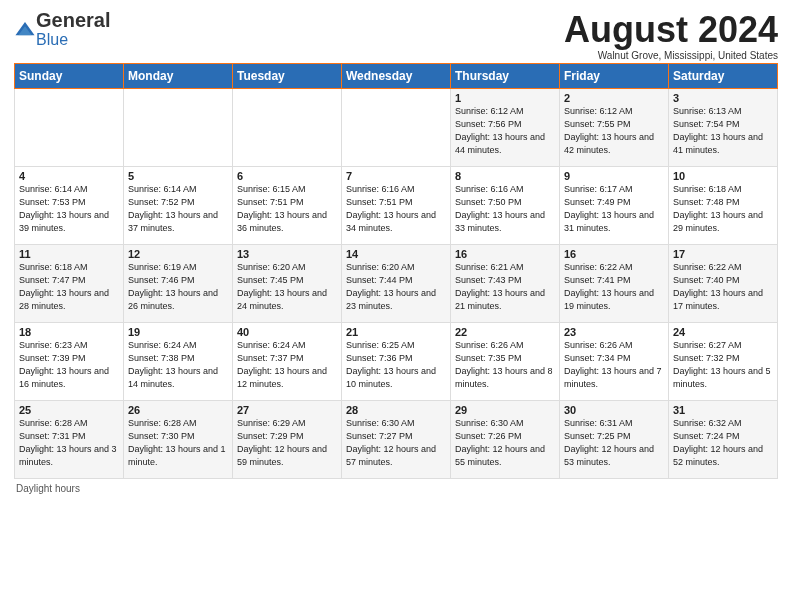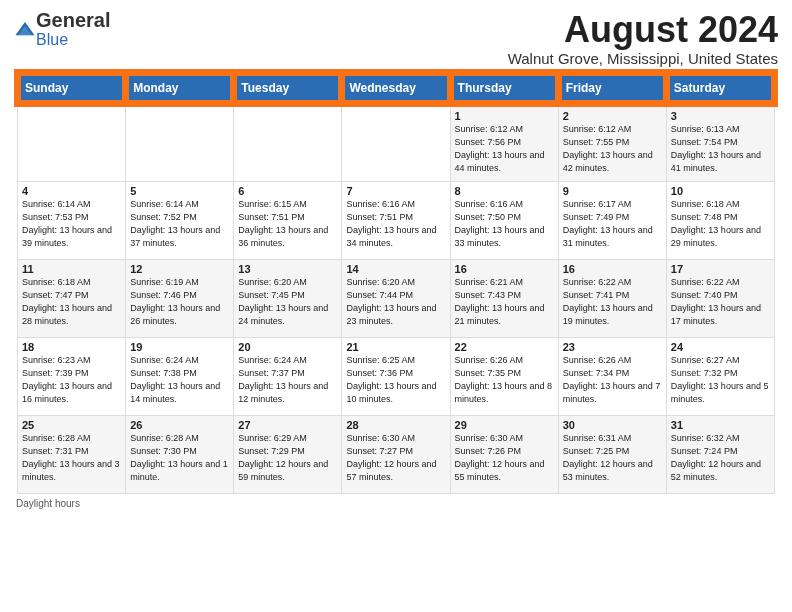--- a/index.html
+++ b/index.html
@@ -40,38 +40,38 @@
     .title-area {
       text-align: right;
     }
     .month-title {
       font-size: 36px;
       font-weight: bold;
       color: #222;
       line-height: 1.1;
     }
     .location-title {
-      font-size: 15px;
+      font-size: 10px;
       color: #333;
       font-weight: normal;
       margin-left: 16px;
     }
     table {
       width: 100%;
       border-collapse: collapse;
       table-layout: fixed;
     }
     thead tr th {
       background-color: #2a6db5;
       color: #fff;
       font-size: 12px;
       font-weight: bold;
       padding: 5px 4px;
       text-align: left;
-      border: 7px solid #f97316;
+      border: 1px solid #f97316;
     }
     tbody tr td {
       vertical-align: top;
       font-size: 9.5px;
       color: #222;
       padding: 3px 4px;
       border: 1px solid #ddd;
       height: 78px;
       background: #fff;
     }
@@ -170,21 +170,21 @@
           <td><span class="day-num">12</span><span class="day-info">Sunrise: 6:19 AM<br>Sunset: 7:46 PM<br>Daylight: 13 hours and 26 minutes.</span></td>
           <td><span class="day-num">13</span><span class="day-info">Sunrise: 6:20 AM<br>Sunset: 7:45 PM<br>Daylight: 13 hours and 24 minutes.</span></td>
           <td><span class="day-num">14</span><span class="day-info">Sunrise: 6:20 AM<br>Sunset: 7:44 PM<br>Daylight: 13 hours and 23 minutes.</span></td>
           <td><span class="day-num">16</span><span class="day-info">Sunrise: 6:21 AM<br>Sunset: 7:43 PM<br>Daylight: 13 hours and 21 minutes.</span></td>
           <td><span class="day-num">16</span><span class="day-info">Sunrise: 6:22 AM<br>Sunset: 7:41 PM<br>Daylight: 13 hours and 19 minutes.</span></td>
           <td><span class="day-num">17</span><span class="day-info">Sunrise: 6:22 AM<br>Sunset: 7:40 PM<br>Daylight: 13 hours and 17 minutes.</span></td>
         </tr>
         <tr>
           <td><span class="day-num">18</span><span class="day-info">Sunrise: 6:23 AM<br>Sunset: 7:39 PM<br>Daylight: 13 hours and 16 minutes.</span></td>
           <td><span class="day-num">19</span><span class="day-info">Sunrise: 6:24 AM<br>Sunset: 7:38 PM<br>Daylight: 13 hours and 14 minutes.</span></td>
-          <td><span class="day-num">20</span><span class="day-info">Sunrise: 6:24 AM<br>Sunset: 7:37 PM<br>Daylight: 13 hours and 12 minutes.</span></td>
+          <td><span class="day-num">40</span><span class="day-info">Sunrise: 6:24 AM<br>Sunset: 7:37 PM<br>Daylight: 13 hours and 12 minutes.</span></td>
           <td><span class="day-num">21</span><span class="day-info">Sunrise: 6:25 AM<br>Sunset: 7:36 PM<br>Daylight: 13 hours and 10 minutes.</span></td>
           <td><span class="day-num">22</span><span class="day-info">Sunrise: 6:26 AM<br>Sunset: 7:35 PM<br>Daylight: 13 hours and 8 minutes.</span></td>
           <td><span class="day-num">23</span><span class="day-info">Sunrise: 6:26 AM<br>Sunset: 7:34 PM<br>Daylight: 13 hours and 7 minutes.</span></td>
           <td><span class="day-num">24</span><span class="day-info">Sunrise: 6:27 AM<br>Sunset: 7:32 PM<br>Daylight: 13 hours and 5 minutes.</span></td>
         </tr>
         <tr>
           <td><span class="day-num">25</span><span class="day-info">Sunrise: 6:28 AM<br>Sunset: 7:31 PM<br>Daylight: 13 hours and 3 minutes.</span></td>
           <td><span class="day-num">26</span><span class="day-info">Sunrise: 6:28 AM<br>Sunset: 7:30 PM<br>Daylight: 13 hours and 1 minute.</span></td>
           <td><span class="day-num">27</span><span class="day-info">Sunrise: 6:29 AM<br>Sunset: 7:29 PM<br>Daylight: 12 hours and 59 minutes.</span></td>
           <td><span class="day-num">28</span><span class="day-info">Sunrise: 6:30 AM<br>Sunset: 7:27 PM<br>Daylight: 12 hours and 57 minutes.</span></td>

